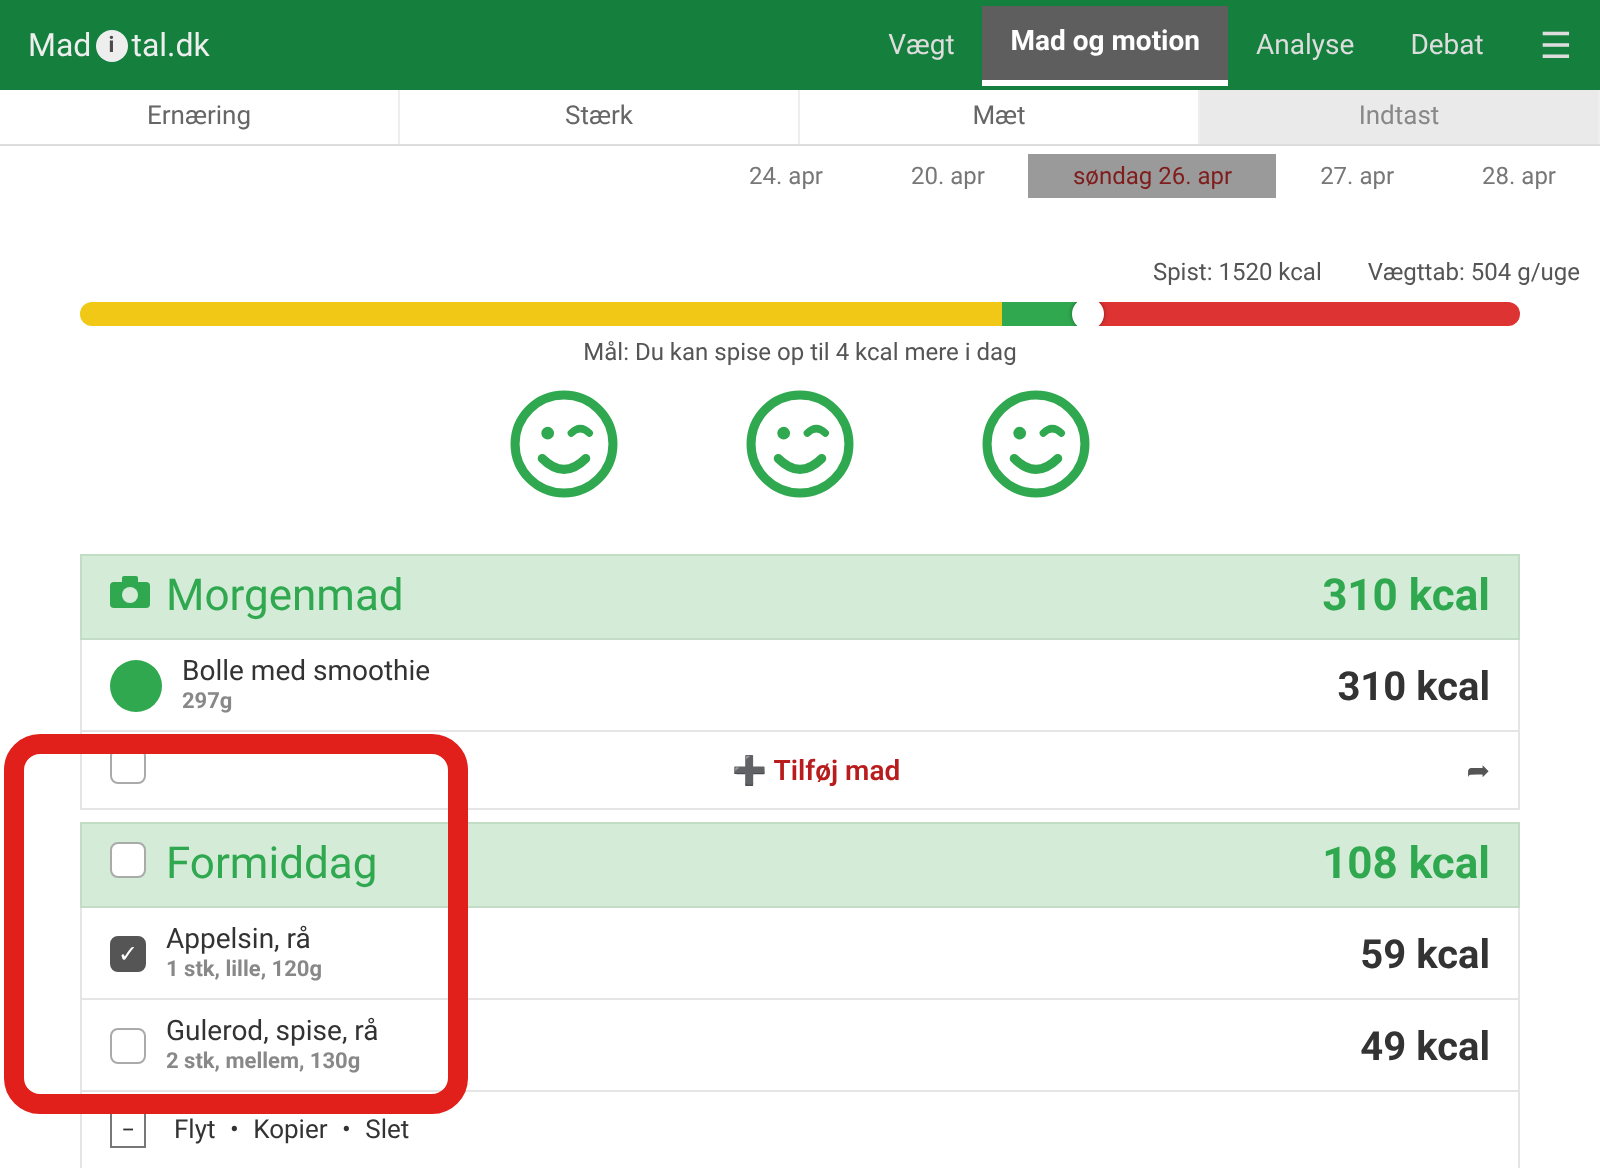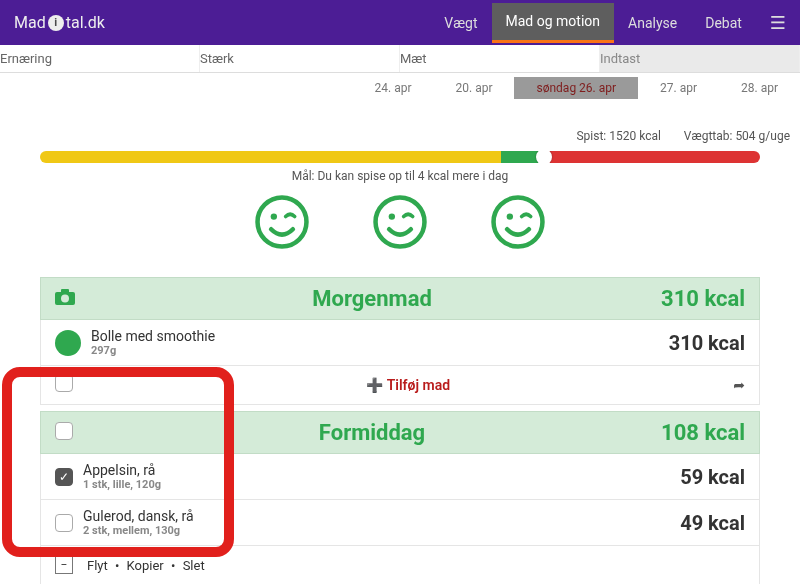--- a/index.html
+++ b/index.html
@@ -1,29 +1,29 @@
 <!DOCTYPE html>
 <html><head>
 <meta charset="utf-8">
 <style>
   * { box-sizing: border-box; margin: 0; padding: 0; }
   body { font-family: -apple-system, "Segoe UI", Roboto, Arial, sans-serif; background: #fff; color: #333; width: 800px; }
   
   
-  .topnav { background: #4c1d95; display: flex; align-items: center; height: 45px; }
+  .topnav { background: #15803d; display: flex; align-items: center; height: 45px; }
   .logo { color: #eee; font-size: 16px; padding: 0 14px; display: flex; align-items: center; gap: 2px; }
   .logo-i { display:inline-flex; align-items:center; justify-content:center; width:16px; height:16px; border-radius:50%; background:#eee; color:#4a4a4a; font-size:11px; font-weight:bold; }
   .topnav-spacer { flex: 1; }
   .topnav a { color: #ddd; text-decoration: none; padding: 0 14px; height:40px; display:flex; align-items:center; font-size:14px; }
-  .topnav a.active { background: #5e5e5e; border-bottom: 3px solid #f97316; color:#fff; }
+  .topnav a.active { background: #5e5e5e; border-bottom: 3px solid #ffffff; color:#fff;font-weight:bold; }
   .hamburger { color:#ddd; padding:0 14px; font-size:18px; height:40px; display:flex; align-items:center; }
   
   
   .subnav { display:flex; border-bottom:1px solid #ddd; }
-  .subnav a { flex:1; padding:6px 0; font-size:13px; color:#666; border-right:1px solid #eee; }
+  .subnav a { flex:1; text-align:center; padding:6px 0; font-size:13px; color:#666; border-right:1px solid #eee; }
   .subnav a.active { background:#eaeaea; color:#888; }
   
   
   .datestrip { display:flex; justify-content:flex-end; gap:0; margin:4px 0 0; }
   .datestrip a { padding:4px 22px; font-size:12px; color:#777; }
   .datestrip a.active { background:#9a9a9a; color:#7f1d1d; }
   
   
   .stats-line { text-align:right; font-size:12px; color:#555; margin-top:30px; }
   .stats-line span { margin: 0 10px; }
@@ -34,21 +34,21 @@
   .bar .knob { position:absolute; top:-2px; left:calc(70% - 8px); width:16px; height:16px; background:#fff; border-radius:50%; box-shadow:0 0 2px rgba(0,0,0,.4); }
   .goal-line { text-align:center; font-size:12px; color:#555; margin-bottom:10px; }
   
   .smileys { display:flex; justify-content:center; gap:60px; margin:8px 0 22px; }
   .smiley svg { width:58px; height:58px; }
   
   
   .meals { padding: 0 40px; }
   .meal-head { background:#d4ebd8; border:1px solid #c2dcc6; display:flex; align-items:center; padding:8px 14px; margin-top:6px; }
   .meal-head .camera { color:#2fa84f; font-size:18px; width:28px; }
-  .meal-head .title { flex:1; text-align:center; font-size:22px; font-weight:700; color:#2fa84f; }
+  .meal-head .title { flex:1; text-align:left; font-size:22px; font-weight:400; color:#2fa84f; }
   .meal-head .kcal { font-size:22px; font-weight:700; color:#2fa84f; }
   
   .food-row { display:flex; align-items:center; border:1px solid #e5e5e5; border-top:none; padding:8px 14px; background:#fff; }
   .food-row .left { display:flex; align-items:center; gap:10px; flex:1; }
   .food-dot { width:26px; height:26px; background:#2fa84f; border-radius:50%; }
   .food-name { font-size:14px; color:#333; }
   .food-sub { font-size:11px; color:#888;font-weight:bold; }
   .food-kcal { font-size:20px; font-weight:700; }
   .chk { width:18px; height:18px; border:1px solid #aaa; border-radius:4px; display:inline-flex; align-items:center; justify-content:center; background:#fff; font-size:12px; }
   .chk.checked { background:#555; color:#fff; border-color:#555; }
@@ -184,21 +184,21 @@
         <div class="food-name">Appelsin, rå</div>
         <div class="food-sub">1 stk, lille, 120g</div>
       </div>
     </div>
     <div class="food-kcal">59 kcal</div>
   </div>
   <div class="food-row">
     <div class="left">
       <span class="chk"></span>
       <div>
-        <div class="food-name">Gulerod, dansk, rå</div>
+        <div class="food-name">Gulerod, spise, rå</div>
         <div class="food-sub">2 stk, mellem, 130g</div>
       </div>
     </div>
     <div class="food-kcal">49 kcal</div>
   </div>
   <div class="action-row">
     <div class="chkcol"><span class="minusbox">−</span></div>
     <div class="actions">
       <span>Flyt</span> •
       <span>Kopier</span> •

